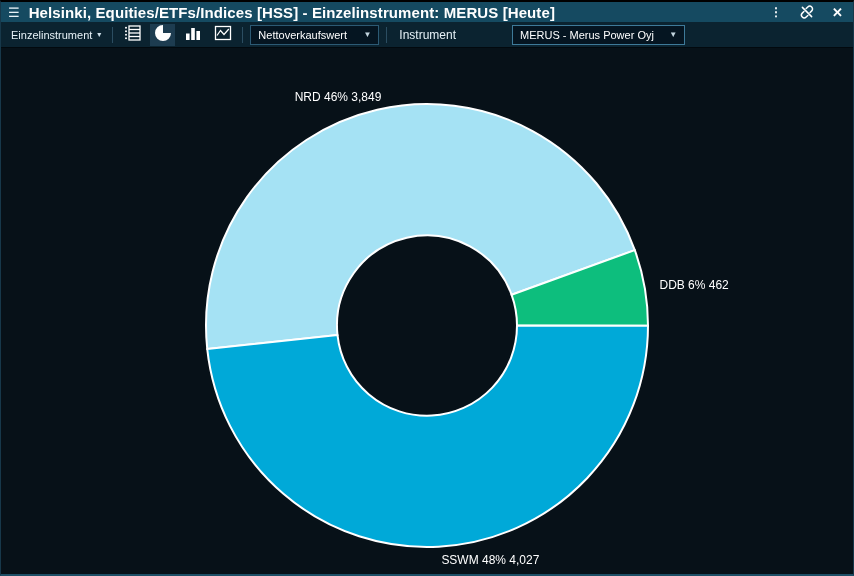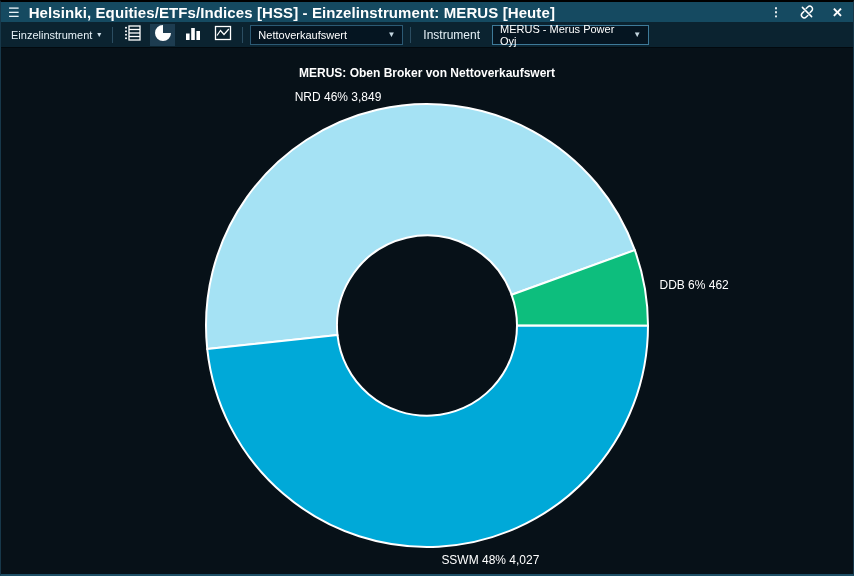--- a/index.html
+++ b/index.html
@@ -51,22 +51,22 @@
     display:flex; align-items:center; justify-content:center;
     background:transparent; border:none; cursor:pointer; padding:0;
   }
   .icon-btn.selected { background:#1d3c50; }
   .select {
     height:20px; background:#051521;
     border:1px solid #2c5a74; color:#ffffff; font-size:11px;
     display:flex; align-items:center; justify-content:space-between;
     padding:0 7px; gap:6px; cursor:pointer;
   }
-  .select.metric { width:153px; }
-  .select.instrument { width:157px; border-color:#3e7a99; }
+  .select.metric { width:129px; }
+  .select.instrument { width:173px; border-color:#3e7a99;margin-left:44px; }
   .sel-caret { font-size:8px; color:#c4d6e0; }
   .toolbar-label { color:#e6f1f7; font-size:12px; margin:0 7px 0 5px; white-space:nowrap; }
 
   
   .chart-area { position:relative; flex:1 1 auto; background:#071118; }
   .chart-title {
     position:absolute; top:18px; left:0; right:0;
     text-align:center; color:#ffffff; font-weight:bold; font-size:12px;
   }
   .donut-svg { position:absolute; left:0; top:0; width:100%; height:100%; }
@@ -159,21 +159,20 @@
 
     <span class="toolbar-label">Instrument</span>
 
     <div class="select instrument">
       <span>MERUS - Merus Power Oyj</span>
       <span class="sel-caret">▼</span>
     </div>
   </div>
 
   <div class="chart-area">
-    <div class="chart-title">MERUS: Oben Broker von Nettoverkaufswert</div>
     <svg class="donut-svg" id="donut-svg" viewBox="0 0 852 525" preserveAspectRatio="none">
         <path d="M206.25131434656177,300.48435976530754 A221,221 0 0 1 633.7823160752957,201.7171392255455 L510.6172327908444,246.3418214040683 A90,90 0 0 0 336.5095850280116,286.563766420261 Z" fill="#a5e2f4" stroke="#ffffff" stroke-width="2" stroke-linejoin="round"></path>
         <text class="slice-label" x="380.32909556860585" y="49.00487762590416" dy="0.35em" text-anchor="end" fill="#ffffff">NRD 46% 3,849</text>
         <path d="M633.7823160752957,201.7171392255455 A221,221 0 0 1 646.9999677220684,277.1194438978106 L515.999986855141,277.0486423113256 A90,90 0 0 0 510.6172327908444,246.3418214040683 Z" fill="#0dbe7d" stroke="#ffffff" stroke-width="2" stroke-linejoin="round"></path>
         <text class="slice-label" x="658.4855722114526" y="236.5970174076308" dy="0.35em" text-anchor="start" fill="#ffffff">DDB 6% 462</text>
         <path d="M646.9999677220684,277.1194438978106 A221,221 0 0 1 206.2513143465618,300.48435976530766 L336.5095850280116,286.56376642026106 A90,90 0 0 0 515.999986855141,277.0486423113256 Z" fill="#00a9d8" stroke="#ffffff" stroke-width="2" stroke-linejoin="round"></path>
         <text class="slice-label" x="440.38738685228657" y="510.67189100739483" dy="0.35em" text-anchor="start" fill="#ffffff">SSWM 48% 4,027</text>
       </svg>
   </div>
 

